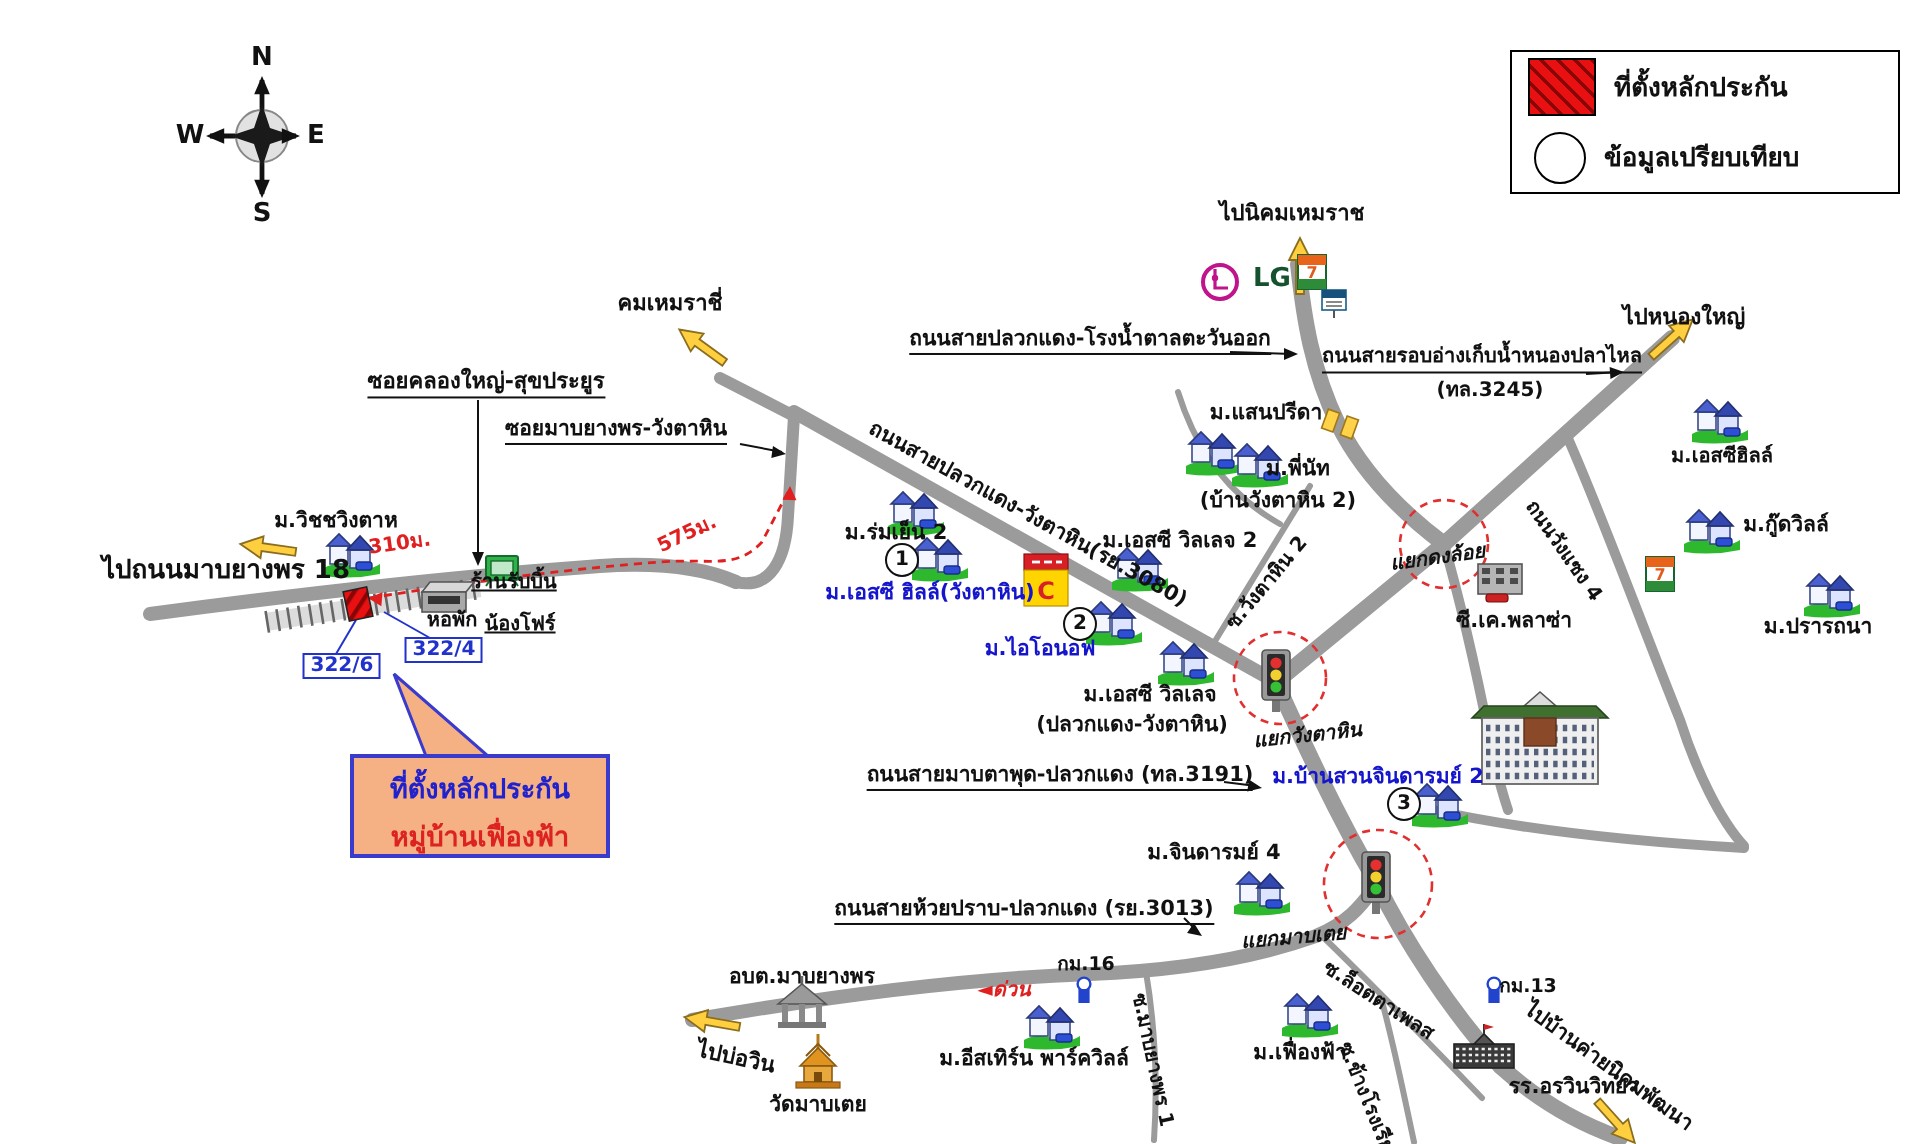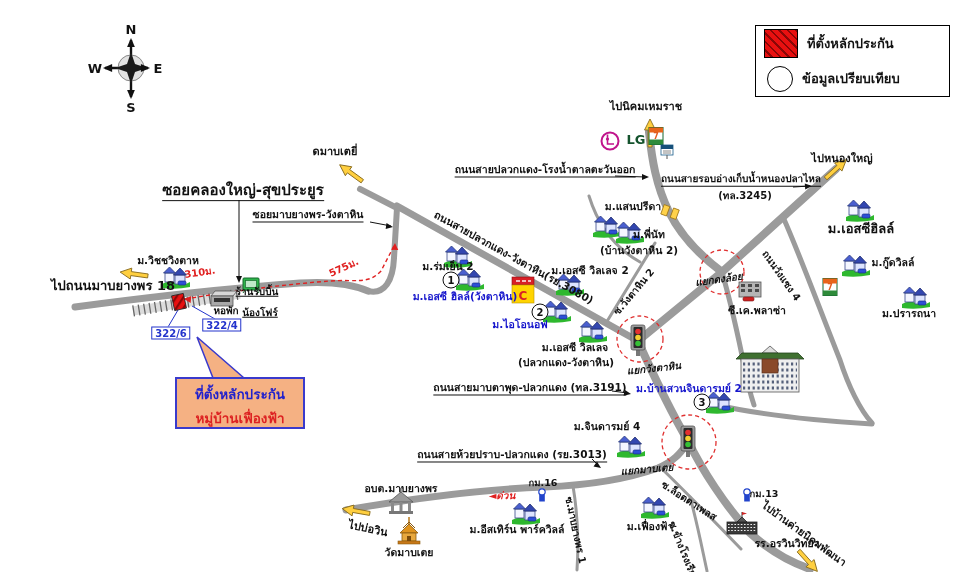--- a/index.html
+++ b/index.html
@@ -337,38 +337,38 @@
         <g transform="translate(670 212) rotate(20)">
           <use href="#sym-bridge"></use>
         </g>
         <g transform="translate(179 302) rotate(-12)">
           <use href="#sym-hatch"></use>
         </g>
       </g>
   </svg>
 
   <div id="labels">
-      <div class="lbl u" style="left: 243px; top: 192px; font-size: 15px; transform: translate(-50%, -50%) rotate(0deg);">ซอยคลองใหญ่-สุขประยูร</div>
+      <div class="lbl u" style="left: 243px; top: 192px; font-size: 11px; transform: translate(-50%, -50%) rotate(0deg);">ซอยคลองใหญ่-สุขประยูร</div>
       <div class="lbl u" style="left: 308px; top: 216px; font-size: 10.5px; transform: translate(-50%, -50%) rotate(0deg);">ซอยมาบยางพร-วังตาหิน</div>
       <div class="lbl" style="left: 168px; top: 261px; font-size: 10.5px; transform: translate(-50%, -50%) rotate(0deg);">ม.วิชชวิงตาห</div>
       <div class="lbl" style="left: 113px; top: 286px; font-size: 13px; transform: translate(-50%, -50%) rotate(0deg); text-align: right;">ไปถนนมาบยางพร 18</div>
       <div class="lbl" style="left: 200px; top: 273px; font-size: 10px; color: rgb(224, 32, 32); transform: translate(-50%, -50%) rotate(-8deg);">310ม.</div>
       <div class="lbl" style="left: 344px; top: 268px; font-size: 10px; color: rgb(224, 32, 32); transform: translate(-50%, -50%) rotate(-25deg);">575ม.</div>
       <div class="lbl" style="left: 226px; top: 311px; font-size: 10px; transform: translate(-50%, -50%) rotate(0deg);">หอพัก</div>
       <div class="lbl" style="left: 257px; top: 292px; font-size: 10px; transform: translate(-50%, -50%) rotate(0deg); text-decoration: underline;">ร้านรับบิ้น</div>
       <div class="lbl" style="left: 260px; top: 313px; font-size: 10px; transform: translate(-50%, -50%) rotate(0deg); text-decoration: underline;">น้องโฟร์</div>
-      <div class="lbl" style="left: 335px; top: 152px; font-size: 11px; transform: translate(-50%, -50%) rotate(0deg);">ดมาบเตยี่</div>
+      <div class="lbl" style="left: 335px; top: 152px; font-size: 11px; transform: translate(-50%, -50%) rotate(0deg);">คมเหมราชี่</div>
       <div class="lbl" style="left: 435px; top: 214px; font-size: 10.5px; transform-origin: left center; transform: translate(0px, -50%) rotate(29deg);">ถนนสายปลวกแดง-วังตาหิน(รย.3080)</div>
       <div class="lbl u" style="left: 545px; top: 171px; font-size: 10.5px; transform: translate(-50%, -50%) rotate(0deg);">ถนนสายปลวกแดง-โรงน้ำตาลตะวันออก</div>
       <div class="lbl" style="left: 646px; top: 107px; font-size: 11px; transform: translate(-50%, -50%) rotate(0deg);">ไปนิคมเหมราช</div>
       <div class="lbl" style="left: 636px; top: 140px; font-size: 13px; color: #14532d; transform: translate(-50%, -50%) rotate(0deg);">LG</div>
       <div class="lbl u" style="left: 741px; top: 180px; font-size: 10px; transform: translate(-50%, -50%) rotate(0deg);">ถนนสายรอบอ่างเก็บน้ำหนองปลาไหล</div>
       <div class="lbl" style="left: 745px; top: 196px; font-size: 10px; transform: translate(-50%, -50%) rotate(0deg);">(ทล.3245)</div>
       <div class="lbl" style="left: 842px; top: 159px; font-size: 11px; transform: translate(-50%, -50%) rotate(0deg);">ไปหนองใหญ่</div>
-      <div class="lbl" style="left: 861px; top: 229px; font-size: 13px; transform: translate(-50%, -50%) rotate(0deg);">ม.เอสซีฮิลล์</div>
+      <div class="lbl" style="left: 861px; top: 229px; font-size: 10px; transform: translate(-50%, -50%) rotate(0deg);">ม.เอสซีฮิลล์</div>
       <div class="lbl" style="left: 893px; top: 263px; font-size: 10.5px; transform: translate(-50%, -50%) rotate(0deg);">ม.กู๊ดวิลล์</div>
       <div class="lbl" style="left: 909px; top: 314px; font-size: 10.5px; transform: translate(-50%, -50%) rotate(0deg);">ม.ปรารถนา</div>
       <div class="lbl" style="left: 764px; top: 252px; font-size: 10px; transform-origin: left center; transform: translate(0px, -50%) rotate(55deg);">ถนนวังแซง 4</div>
       <div class="lbl" style="left: 719px; top: 280px; font-size: 10px; font-style: italic; transform: translate(-50%, -50%) rotate(-8deg);">แยกดงล้อย</div>
       <div class="lbl" style="left: 757px; top: 311px; font-size: 10.5px; transform: translate(-50%, -50%) rotate(0deg);">ซี.เค.พลาซ่า</div>
       <div class="lbl" style="left: 448px; top: 267px; font-size: 10.5px; transform: translate(-50%, -50%) rotate(0deg);">ม.ร่มเย็น 2</div>
       <div class="lbl" style="left: 465px; top: 297px; font-size: 10.5px; color: rgb(21, 21, 204); transform: translate(-50%, -50%) rotate(0deg);">ม.เอสซี ฮิลล์(วังตาหิน)</div>
       <div class="lbl" style="left: 520px; top: 325px; font-size: 10.5px; color: rgb(21, 21, 204); transform: translate(-50%, -50%) rotate(0deg);">ม.ไอโอนอฟ</div>
       <div class="lbl" style="left: 633px; top: 207px; font-size: 10.5px; transform: translate(-50%, -50%) rotate(0deg);">ม.แสนปรีดา</div>
       <div class="lbl" style="left: 649px; top: 235px; font-size: 10.5px; transform: translate(-50%, -50%) rotate(0deg);">ม.พี่นัท</div>

